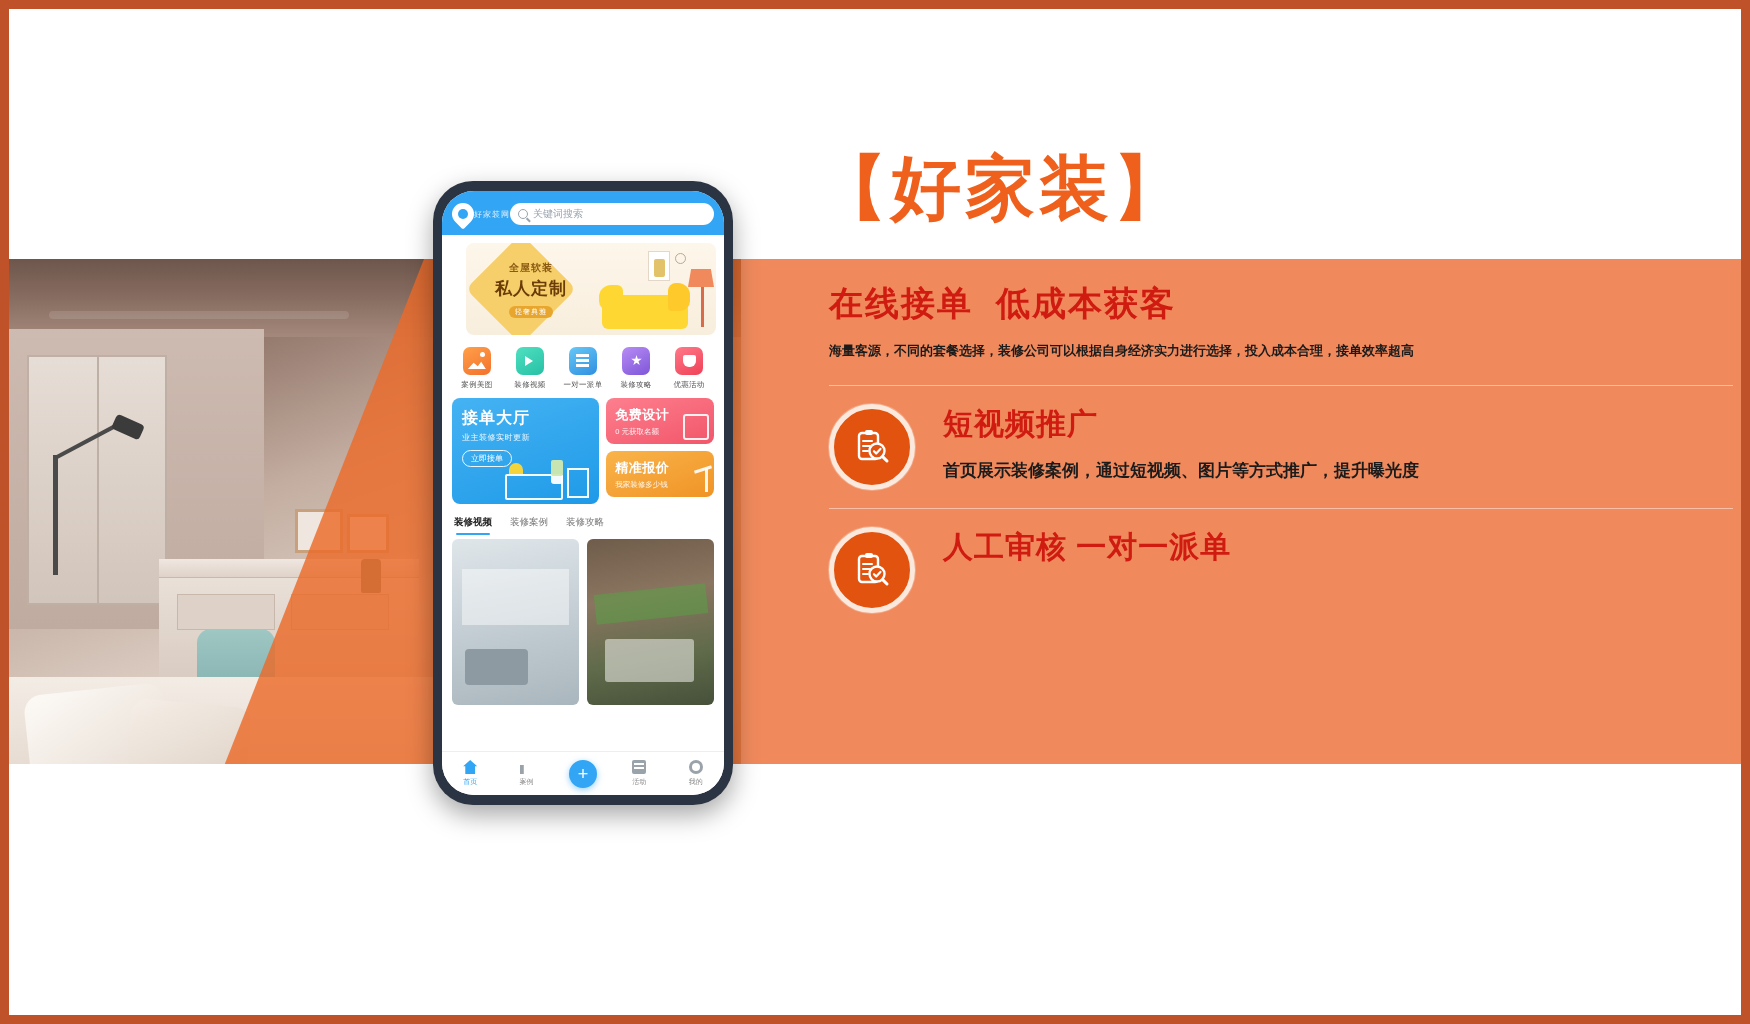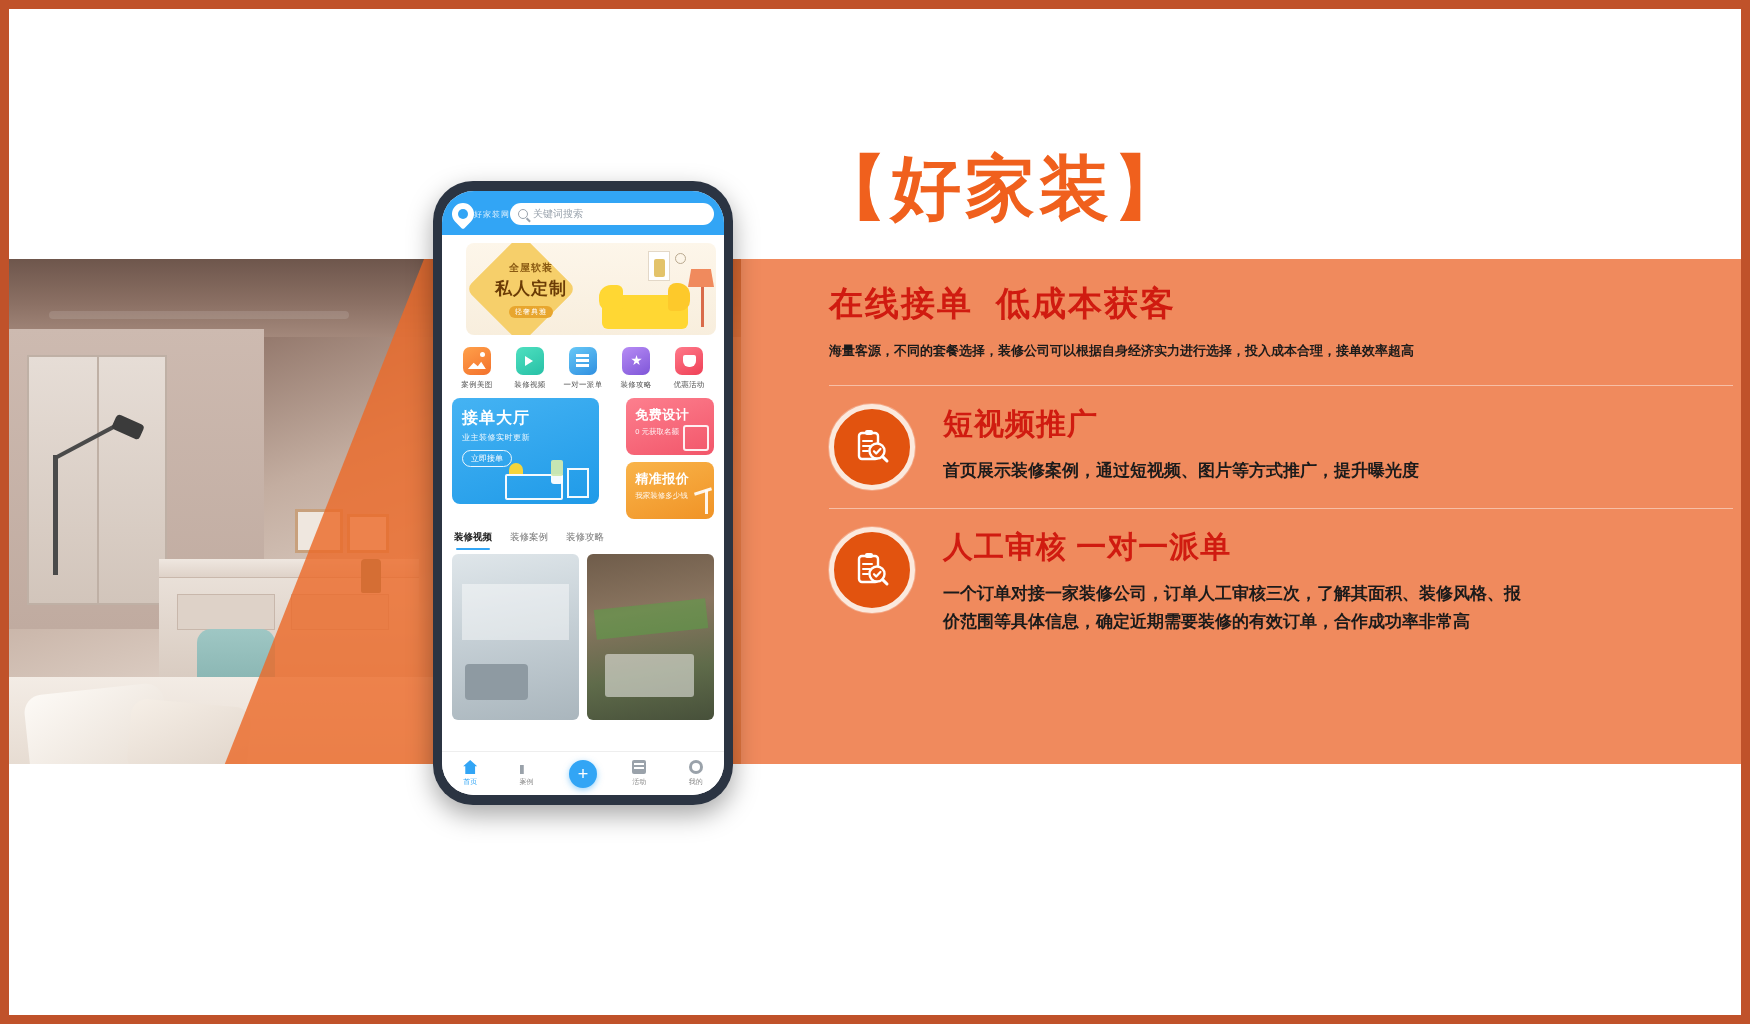--- a/index.html
+++ b/index.html
@@ -252,21 +252,21 @@
   }
   .cb-art{position:absolute;right:6px;bottom:4px;width:96px;height:52px;}
   .cb-art i{position:absolute;background:#fff;opacity:.95;}
   .cb-desk{left:8px;bottom:0;width:58px;height:26px;border:2px solid #fff;background:transparent !important;border-radius:2px;}
   .cb-plant{right:30px;bottom:24px;width:12px;height:16px;background:#cfe9b0 !important;border-radius:2px;}
   .cb-pot{right:30px;bottom:16px;width:12px;height:9px;background:#fff !important;border-radius:0 0 3px 3px;}
   .cb-box{right:4px;bottom:2px;width:22px;height:30px;border:2px solid #fff;background:transparent !important;}
   .cb-lamp{left:12px;bottom:26px;width:14px;height:11px;background:#ffd733 !important;border-radius:7px 7px 0 0;}
 
   .card-col { flex:1; display:flex; flex-direction:column; gap:7px; }
-  .card-sm { height:57px; border-radius:8px; padding:8px 9px; position:relative; overflow:hidden;margin-left:20px;}
+  .card-sm { height:46px; border-radius:8px; padding:8px 9px; position:relative; overflow:hidden;}
   .cs-pink { background:linear-gradient(160deg,#fd7f8e,#f2566a); }
   .cs-org { background:linear-gradient(160deg,#f9b44a,#f09326); }
   .cs-t { font-size:13px; color:#fff; font-weight:bold; letter-spacing:.5px;}
   .cs-s { font-size:7.5px; color:rgba(255,255,255,.9); margin-top:3px;}
   .cs-art1{position:absolute;right:5px;bottom:4px;width:26px;height:26px;border:2px solid rgba(255,255,255,.9);border-radius:3px;}
   .cs-art2{position:absolute;right:6px;bottom:5px;width:3px;height:24px;background:rgba(255,255,255,.9);}
   .cs-art2b{position:absolute;right:2px;bottom:26px;width:18px;height:3px;background:rgba(255,255,255,.9);transform:rotate(-18deg);}
 
   .tabs { display:flex; gap:18px; padding:12px 12px 0 12px; }
   .tab { font-size:9.5px; color:#777; position:relative; padding-bottom:6px;}
@@ -374,24 +374,20 @@
             <line x1="13" y1="16" x2="22" y2="16" stroke="#ffffff" stroke-width="2" stroke-linecap="round"></line>
             <line x1="13" y1="21" x2="20" y2="21" stroke="#ffffff" stroke-width="2" stroke-linecap="round"></line>
             <line x1="13" y1="26" x2="18" y2="26" stroke="#ffffff" stroke-width="2" stroke-linecap="round"></line>
             <circle cx="27" cy="26" r="7.5" fill="#e2530f" stroke="#ffffff" stroke-width="2.4"></circle>
             <path d="M24 26.2l2.2 2.3 4.2-4.6" fill="none" stroke="#ffffff" stroke-width="2.2" stroke-linecap="round" stroke-linejoin="round"></path>
             <line x1="32.6" y1="31.6" x2="37" y2="36" stroke="#ffffff" stroke-width="3" stroke-linecap="round"></line>
           </svg>
         </div>
         <div>
           <div class="sec-title">人工审核 一对一派单</div>
-          <div class="sec-body">
-            <div>一个订单对接一家装修公司，订单人工审核三次，了解其面积、装修风格、报</div>
-            <div>价范围等具体信息，确定近期需要装修的有效订单，合作成功率非常高</div>
-          </div>
         </div>
       </div>
     </div>
   </div>
 
   <div class="brand">【好家装】</div>
 
   <div class="phone">
     <div class="screen">
 

